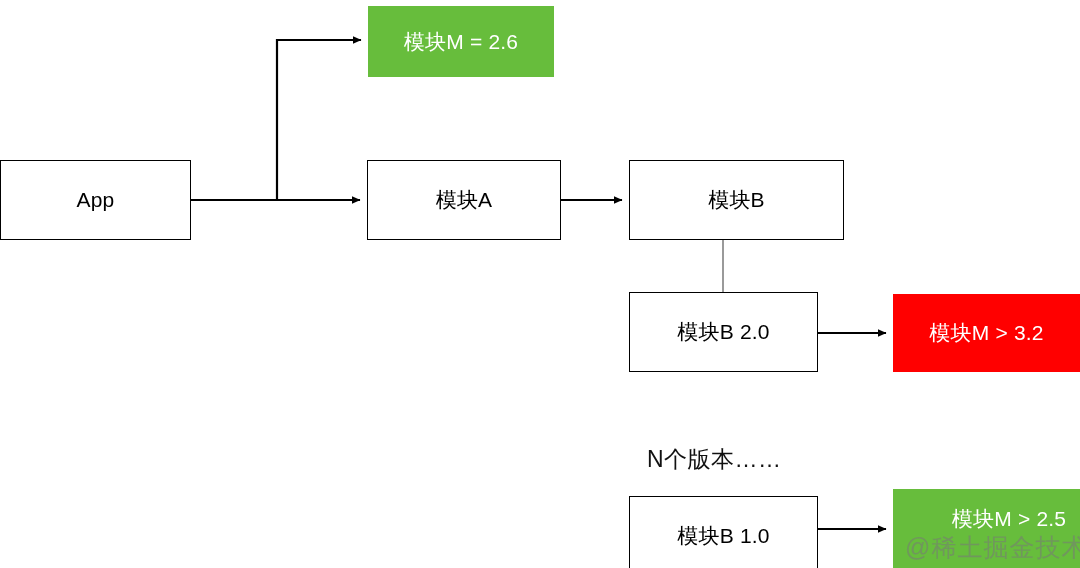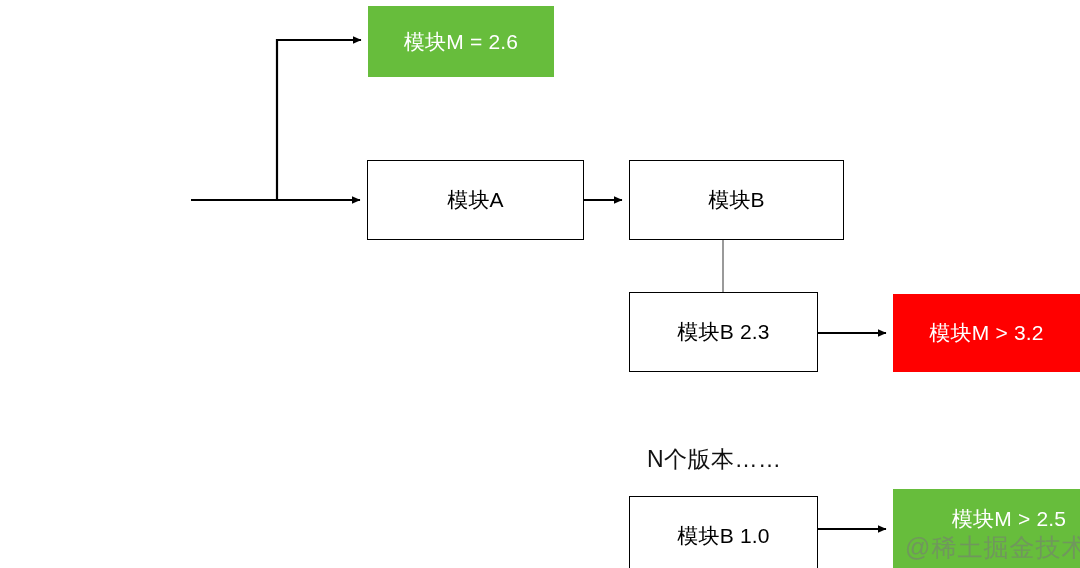--- a/index.html
+++ b/index.html
@@ -98,35 +98,38 @@
 
     <g>
       <line x1="818" y1="333" x2="886" y2="333" stroke="#000000" stroke-width="2.2" marker-end="url(#arrowhead)"></line>
     </g>
 
     <g>
       <line x1="818" y1="529" x2="886" y2="529" stroke="#000000" stroke-width="2.2" marker-end="url(#arrowhead)"></line>
     </g>
   </svg>
 
+  <div class="node plain" style="left:0px; top:160px; width:191px; height:80px;">
+    <span>App</span>
+  </div>
 
-  <div class="node plain" style="left:367px; top:160px; width:217px; height:80px;">
+  <div class="node plain" style="left:367px; top:160px; width:194px; height:80px;">
     <span>模块A</span>
   </div>
 
   <div class="node plain" style="left:629px; top:160px; width:215px; height:80px;">
     <span>模块B</span>
   </div>
 
   <div class="node green" style="left:368px; top:6px; width:186px; height:71px;">
     <span>模块M = 2.6</span>
   </div>
 
   <div class="node plain" style="left:629px; top:292px; width:189px; height:80px;">
-    <span>模块B 2.3</span>
+    <span>模块B 2.0</span>
   </div>
 
   <div class="node red" style="left:893px; top:294px; width:187px; height:78px;">
     <span>模块M &gt; 3.2</span>
   </div>
 
   <div class="node plain" style="left:629px; top:489px; width:189px; height:80px;margin-top:7px;">
     <span>模块B 1.0</span>
   </div>
 

